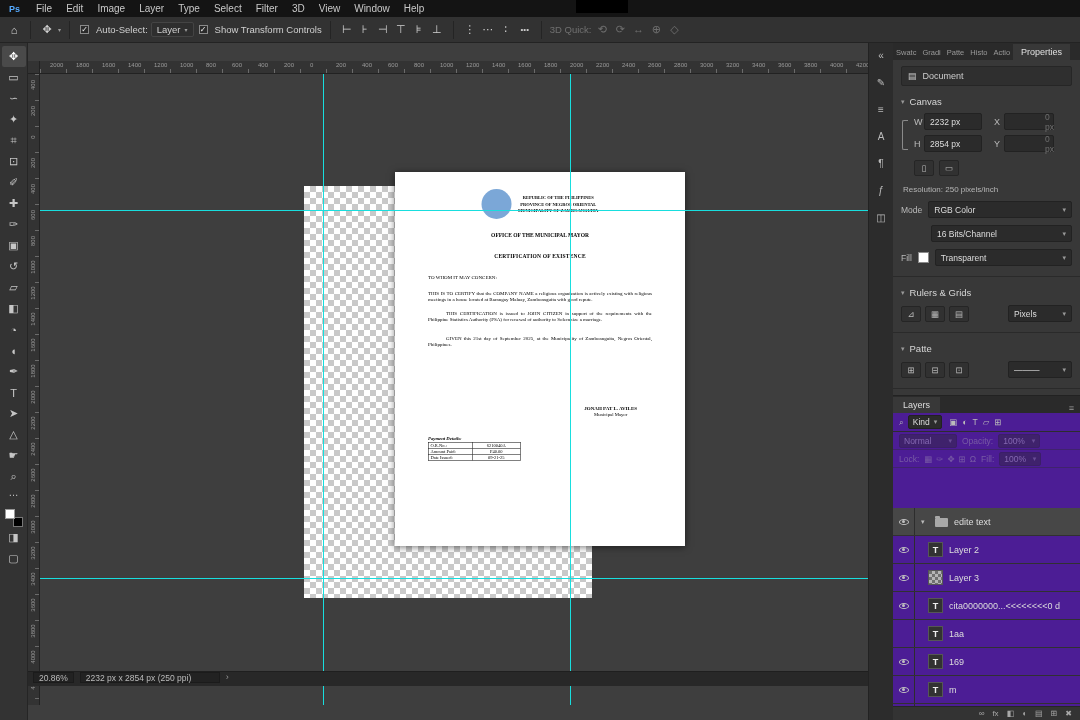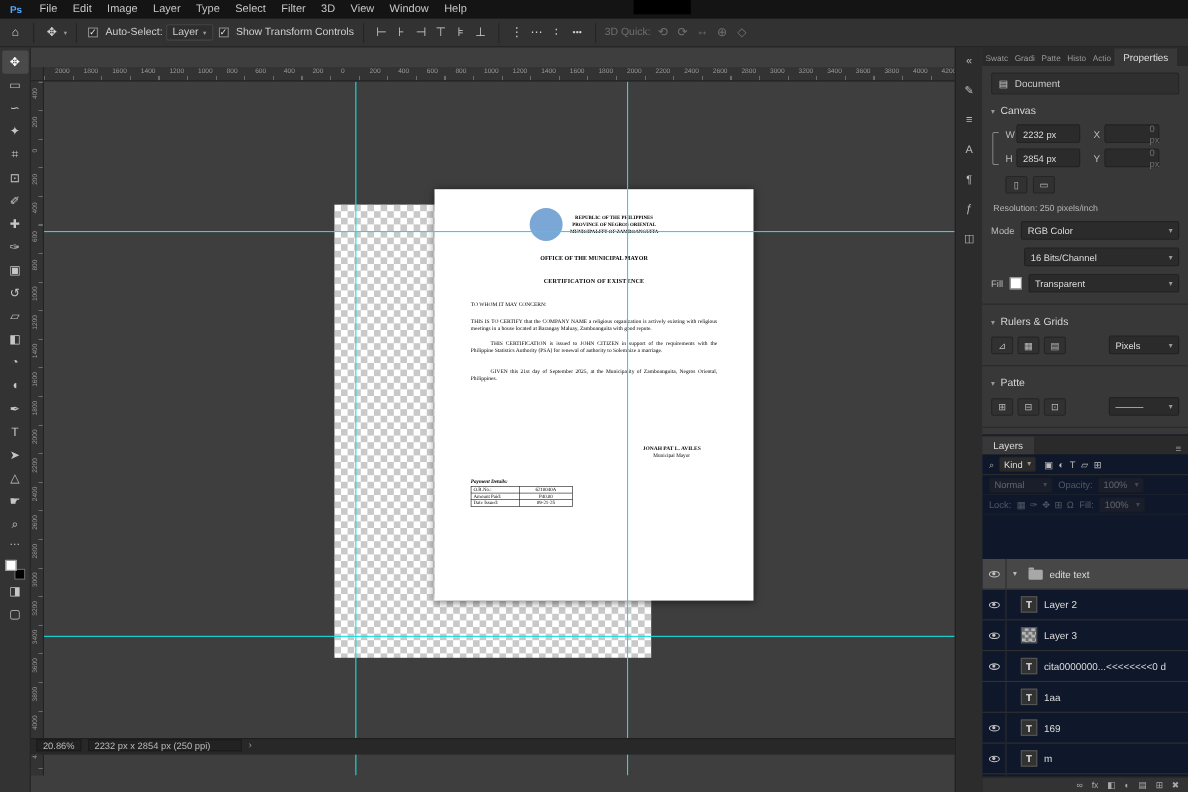--- a/index.html
+++ b/index.html
@@ -135,21 +135,21 @@
   .res-text { font-size:8px; color:#b5b5b5; margin:9px 0 0 2px; }
   .prop-row { display:flex; align-items:center; gap:6px; margin-top:7px; font-size:8.5px; color:#bbb; }
   .select { flex:1; height:17px; background:#2b2b2b; border:1px solid #222; border-radius:2px; color:#ddd;
             font-size:8.5px; display:flex; align-items:center; justify-content:space-between; padding:0 5px; }
   .indent30 { margin-left:30px; }
   .swatch { width:11px; height:11px; background:#fff; border:1px solid #8a8a8a; }
   .divider { height:1px; background:#2a2a2a; margin:10px -8px 0; }
   .row-right { margin-left:auto; display:flex; align-items:center; }
 
   
-  #layers-panel { position:absolute; left:0; top:352px; right:0; bottom:0; background:#0f172a;
+  #layers-panel { position:absolute; left:0; top:352px; right:0; bottom:0; background:#4c1d95;
                   border-top:1px solid #222; }
   .lp-tabbar { height:17px; background:#2a2a2a; display:flex; align-items:flex-end;
                justify-content:space-between; }
   .lp-tab { background:#383838; color:#ddd; font-size:9px; padding:3px 10px; }
   .lp-menu { color:#999; padding:0 6px; font-size:9px; }
   .lp-filter { height:19px; display:flex; align-items:center; gap:4px; padding:0 6px; font-size:8.5px;
                color:#bbb; border-bottom:1px solid #2d2d2d; }
   .mini-select { display:inline-flex; align-items:center; justify-content:space-between; gap:4px;
                  height:14px; background:#2b2b2b; border:1px solid #222; border-radius:2px;
                  padding:0 4px; color:#ddd; }

